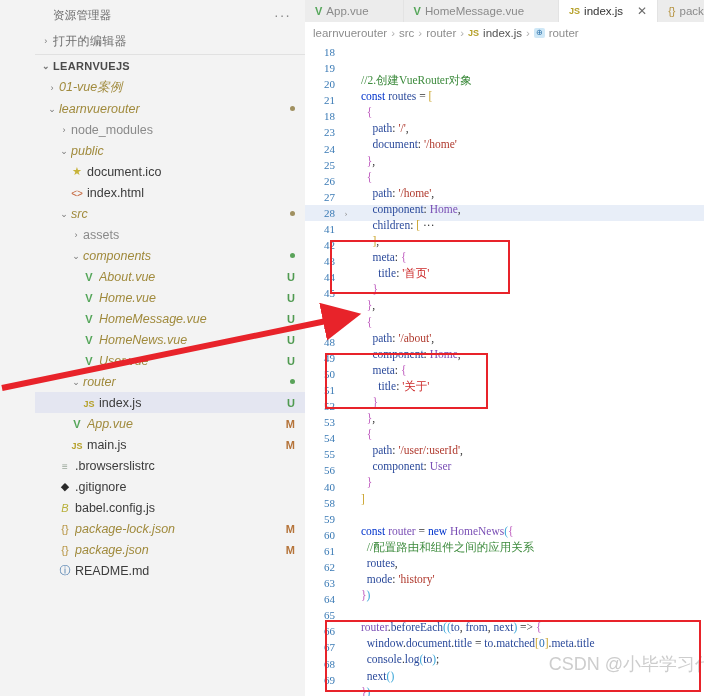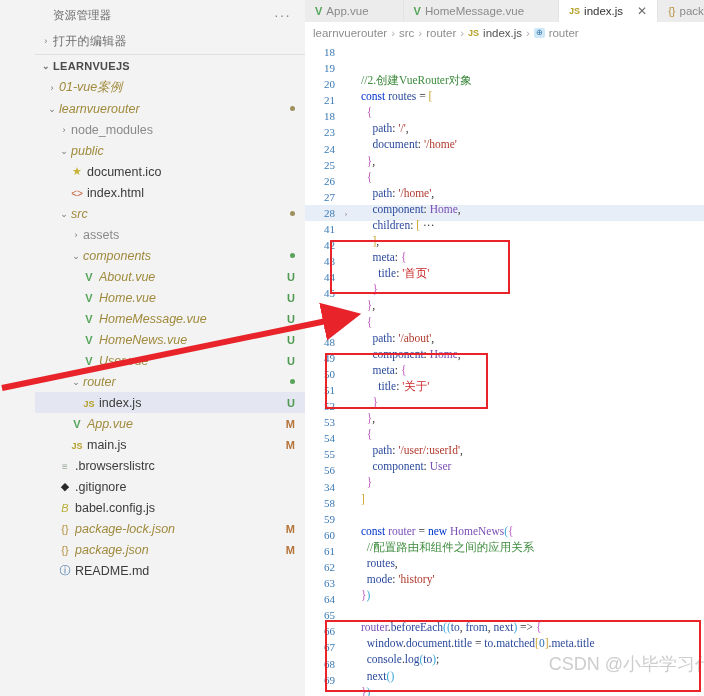--- a/index.html
+++ b/index.html
@@ -341,21 +341,21 @@
         <div class="cline"><span class="lnum">47</span><span class="fold"></span><span class="ctext">    <span class="t-key">path</span><span class="t-plain">:</span> <span class="t-str">'/about'</span><span class="t-plain">,</span></span></div>
         <div class="cline"><span class="lnum">48</span><span class="fold"></span><span class="ctext">    <span class="t-key">component</span><span class="t-plain">:</span> <span class="t-fn">Home</span><span class="t-plain">,</span></span></div>
         <div class="cline"><span class="lnum">49</span><span class="fold"></span><span class="ctext">    <span class="t-key">meta</span><span class="t-plain">:</span> <span class="t-br2">{</span></span></div>
         <div class="cline"><span class="lnum">50</span><span class="fold"></span><span class="ctext">      <span class="t-key">title</span><span class="t-plain">:</span> <span class="t-str-cn">'关于'</span></span></div>
         <div class="cline"><span class="lnum">51</span><span class="fold"></span><span class="ctext">    <span class="t-br2">}</span></span></div>
         <div class="cline"><span class="lnum">52</span><span class="fold"></span><span class="ctext">  <span class="t-br2">}</span><span class="t-plain">,</span></span></div>
         <div class="cline"><span class="lnum">53</span><span class="fold"></span><span class="ctext">  <span class="t-br2">{</span></span></div>
         <div class="cline"><span class="lnum">54</span><span class="fold"></span><span class="ctext">    <span class="t-key">path</span><span class="t-plain">:</span> <span class="t-str">'/user/:userId'</span><span class="t-plain">,</span></span></div>
         <div class="cline"><span class="lnum">55</span><span class="fold"></span><span class="ctext">    <span class="t-key">component</span><span class="t-plain">:</span> <span class="t-fn">User</span></span></div>
         <div class="cline"><span class="lnum">56</span><span class="fold"></span><span class="ctext">  <span class="t-br2">}</span></span></div>
-        <div class="cline"><span class="lnum">34</span><span class="fold"></span><span class="ctext"><span class="t-br1">]</span></span></div>
+        <div class="cline"><span class="lnum">40</span><span class="fold"></span><span class="ctext"><span class="t-br1">]</span></span></div>
         <div class="cline"><span class="lnum">58</span><span class="fold"></span><span class="ctext">&nbsp;</span></div>
         <div class="cline"><span class="lnum">59</span><span class="fold"></span><span class="ctext"><span class="t-kw">const</span> <span class="t-fn">router</span> <span class="t-plain">=</span> <span class="t-kw">new</span> <span class="t-fn">HomeNews</span><span class="t-br3">(</span><span class="t-br2">{</span></span></div>
         <div class="cline"><span class="lnum">60</span><span class="fold"></span><span class="ctext">  <span class="t-com">//配置路由和组件之间的应用关系</span></span></div>
         <div class="cline"><span class="lnum">61</span><span class="fold"></span><span class="ctext">  <span class="t-key">routes</span><span class="t-plain">,</span></span></div>
         <div class="cline"><span class="lnum">62</span><span class="fold"></span><span class="ctext">  <span class="t-key">mode</span><span class="t-plain">:</span> <span class="t-str">'history'</span></span></div>
         <div class="cline"><span class="lnum">63</span><span class="fold"></span><span class="ctext"><span class="t-br2">}</span><span class="t-br3">)</span></span></div>
         <div class="cline"><span class="lnum">64</span><span class="fold"></span><span class="ctext">&nbsp;</span></div>
         <div class="cline"><span class="lnum">65</span><span class="fold"></span><span class="ctext"><span class="t-fn">router</span><span class="t-plain">.</span><span class="t-key">beforeEach</span><span class="t-br3">(</span><span class="t-br3">(</span><span class="t-key">to</span><span class="t-plain">,</span> <span class="t-key">from</span><span class="t-plain">,</span> <span class="t-key">next</span><span class="t-br3">)</span> <span class="t-plain">=</span>&gt; <span class="t-br2">{</span></span></div>
         <div class="cline"><span class="lnum">66</span><span class="fold"></span><span class="ctext">  <span class="t-key">window</span><span class="t-plain">.</span><span class="t-key">document</span><span class="t-plain">.</span><span class="t-key">title</span> <span class="t-plain">=</span> <span class="t-key">to</span><span class="t-plain">.</span><span class="t-key">matched</span><span class="t-br1">[</span><span class="t-num">0</span><span class="t-br1">]</span><span class="t-plain">.</span><span class="t-key">meta</span><span class="t-plain">.</span><span class="t-key">title</span></span></div>
         <div class="cline"><span class="lnum">67</span><span class="fold"></span><span class="ctext">  <span class="t-key">console</span><span class="t-plain">.</span><span class="t-key">log</span><span class="t-br3">(</span><span class="t-key">to</span><span class="t-br3">)</span><span class="t-plain">;</span></span></div>

